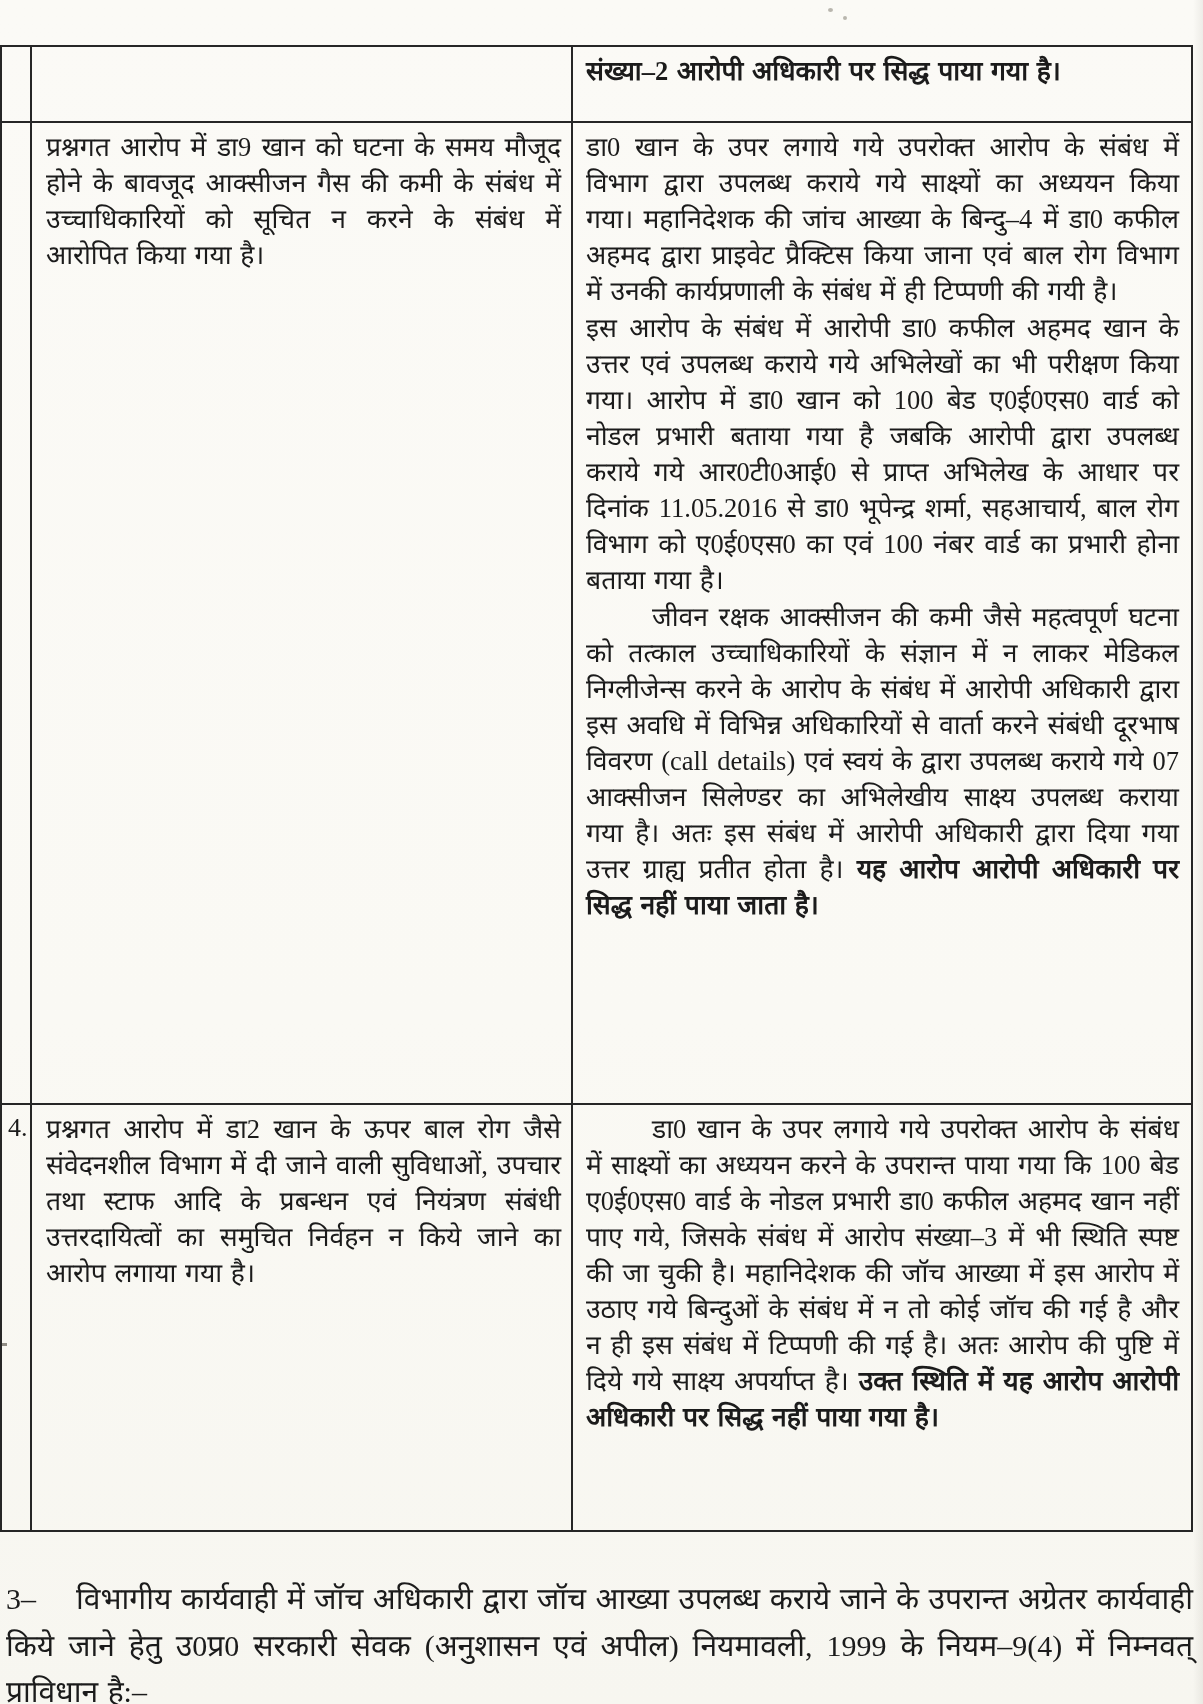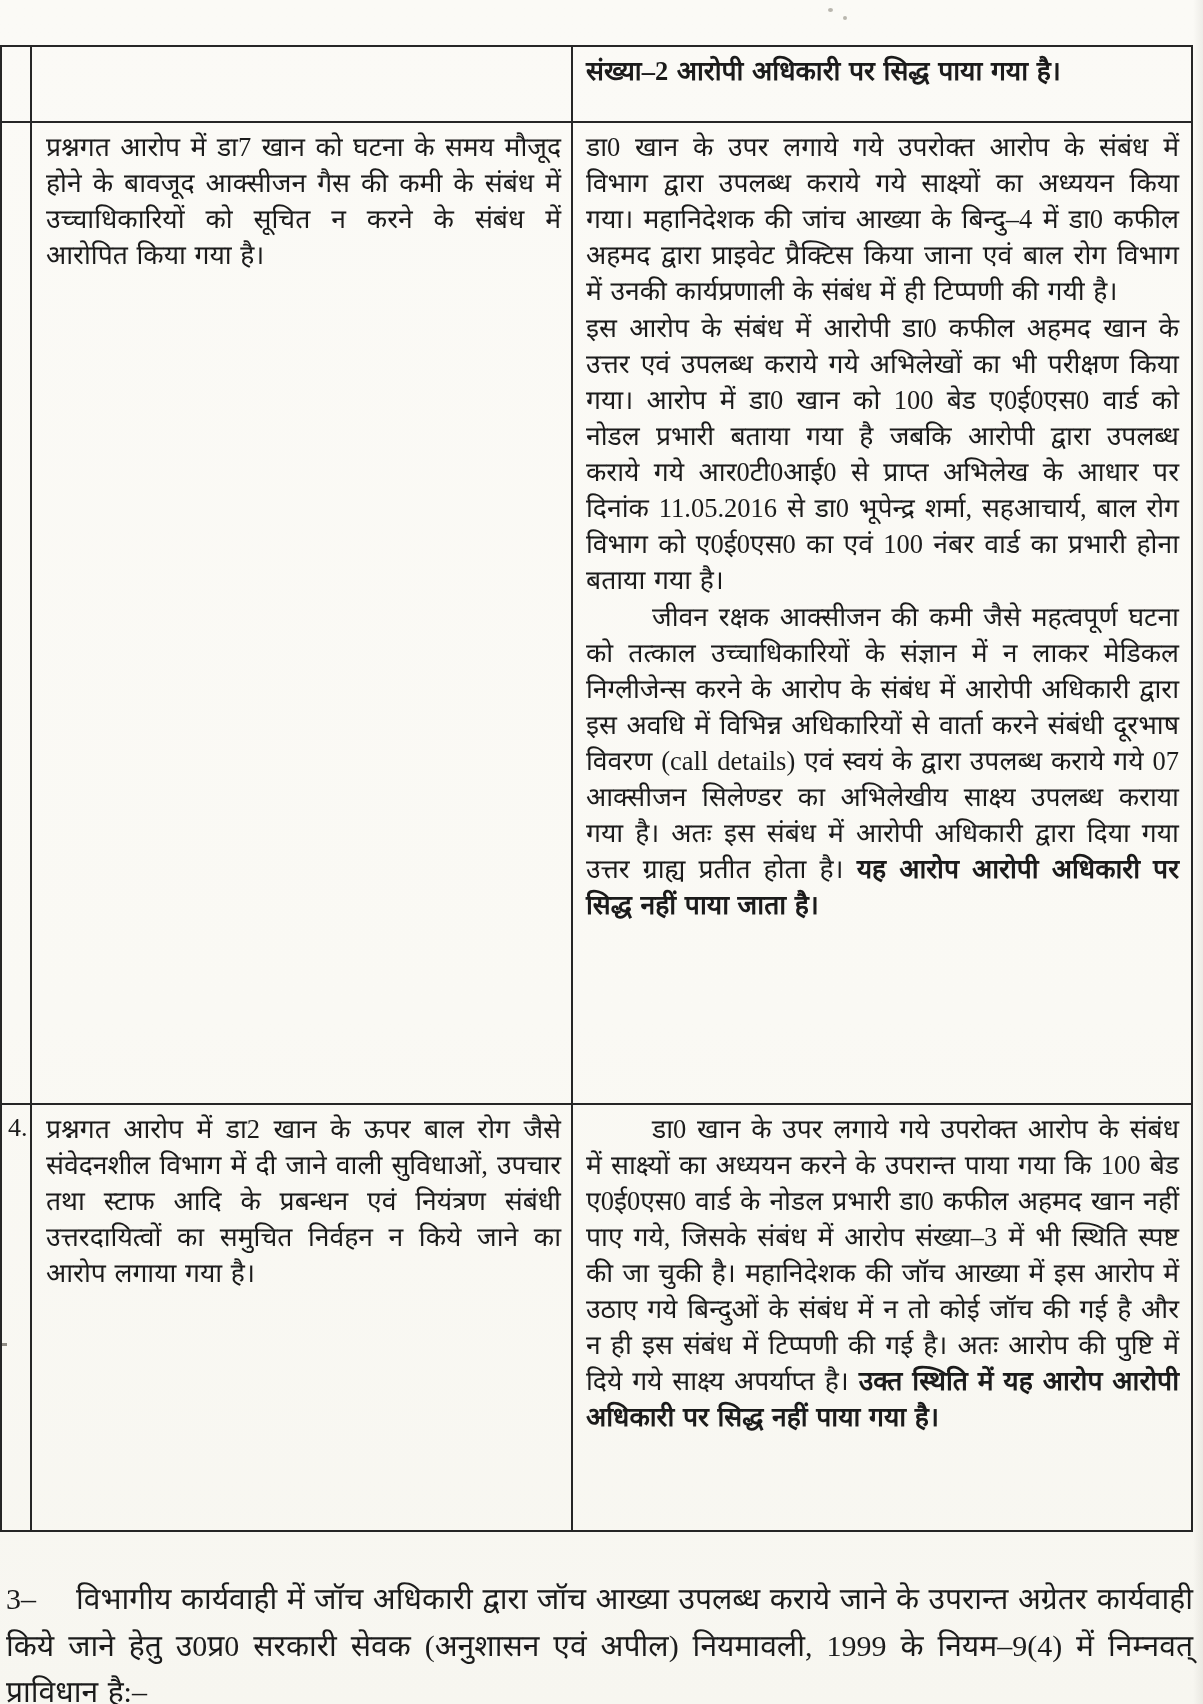--- a/index.html
+++ b/index.html
@@ -71,21 +71,21 @@
   <div class="doc-table">
 
     <div class="cell c-num rb"></div>
     <div class="cell c-left rb"></div>
     <div class="cell c-right rb">
       <p class="para bold">संख्या–2 आरोपी अधिकारी पर सिद्ध पाया गया है।</p>
     </div>
 
     <div class="cell c-num rb"></div>
     <div class="cell c-left rb">
-      <p class="para">प्रश्नगत आरोप में डा7 खान को घटना के समय मौजूद होने के बावजूद आक्सीजन गैस की कमी के संबंध में उच्चाधिकारियों को सूचित न करने के संबंध में आरोपित किया गया है।</p>
+      <p class="para">प्रश्नगत आरोप में डा9 खान को घटना के समय मौजूद होने के बावजूद आक्सीजन गैस की कमी के संबंध में उच्चाधिकारियों को सूचित न करने के संबंध में आरोपित किया गया है।</p>
     </div>
     <div class="cell c-right rb">
       <p class="para">डा0 खान के उपर लगाये गये उपरोक्त आरोप के संबंध में विभाग द्वारा उपलब्ध कराये गये साक्ष्यों का अध्ययन किया गया। महानिदेशक की जांच आख्या के बिन्दु–4 में डा0 कफील अहमद द्वारा प्राइवेट प्रैक्टिस किया जाना एवं बाल रोग विभाग में उनकी कार्यप्रणाली के संबंध में ही टिप्पणी की गयी है।</p>
       <p class="para">इस आरोप के संबंध में आरोपी डा0 कफील अहमद खान के उत्तर एवं उपलब्ध कराये गये अभिलेखों का भी परीक्षण किया गया। आरोप में डा0 खान को 100 बेड ए0ई0एस0 वार्ड को नोडल प्रभारी बताया गया है जबकि आरोपी द्वारा उपलब्ध कराये गये आर0टी0आई0 से प्राप्त अभिलेख के आधार पर दिनांक 11.05.2016 से डा0 भूपेन्द्र शर्मा, सहआचार्य, बाल रोग विभाग को ए0ई0एस0 का एवं 100 नंबर वार्ड का प्रभारी होना बताया गया है।</p>
       <p class="para indent"><span>जीवन रक्षक आक्सीजन की कमी जैसे महत्वपूर्ण घटना को तत्काल उच्चाधिकारियों के संज्ञान में न लाकर मेडिकल निग्लीजेन्स करने के आरोप के संबंध में आरोपी अधिकारी द्वारा इस अवधि में विभिन्न अधिकारियों से वार्ता करने संबंधी दूरभाष विवरण (call details) एवं स्वयं के द्वारा उपलब्ध कराये गये 07 आक्सीजन सिलेण्डर का अभिलेखीय साक्ष्य उपलब्ध कराया गया है। अतः इस संबंध में आरोपी अधिकारी द्वारा दिया गया उत्तर ग्राह्य प्रतीत होता है।</span> <b>यह आरोप आरोपी अधिकारी पर सिद्ध नहीं पाया जाता है।</b></p>
     </div>
 
     <div class="cell c-num">4.</div>
     <div class="cell c-left">
       <p class="para">प्रश्नगत आरोप में डा2 खान के ऊपर बाल रोग जैसे संवेदनशील विभाग में दी जाने वाली सुविधाओं, उपचार तथा स्टाफ आदि के प्रबन्धन एवं नियंत्रण संबंधी उत्तरदायित्वों का समुचित निर्वहन न किये जाने का आरोप लगाया गया है।</p>

